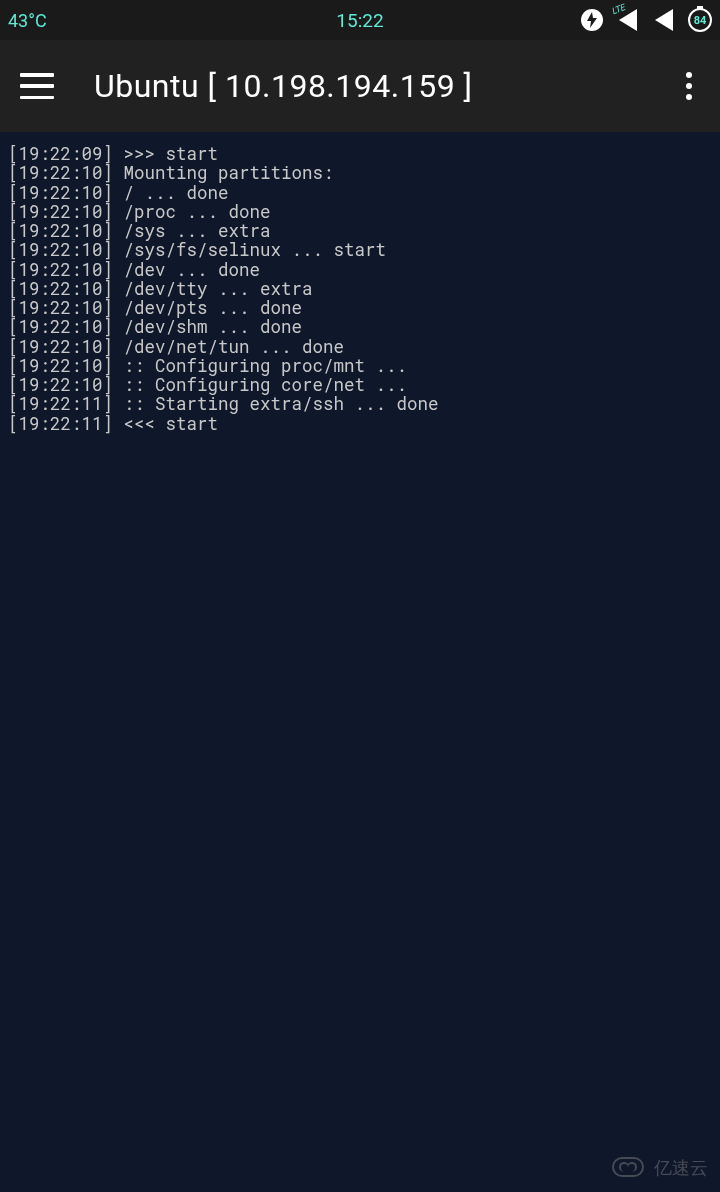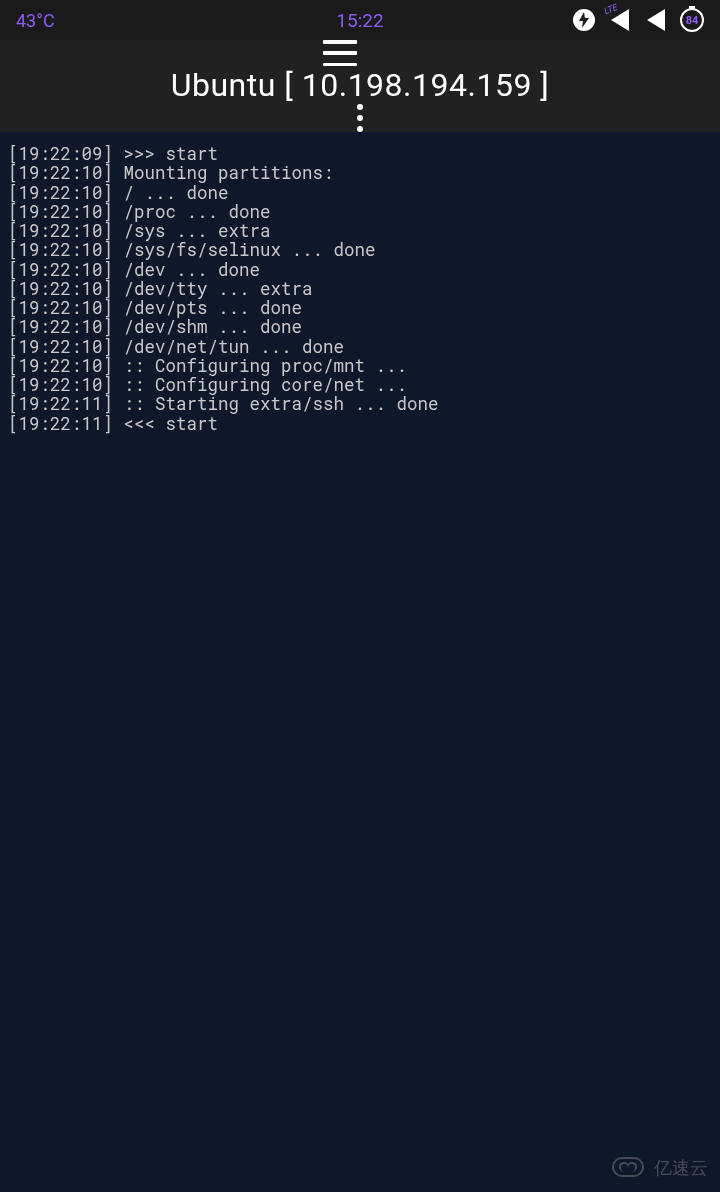--- a/index.html
+++ b/index.html
@@ -14,22 +14,22 @@
       font-family: -apple-system, Roboto, sans-serif;
       color: #d0d0d0;
       overflow: hidden;
       position: relative;
     }
     .status-bar {
       height: 40px;
       background: #1a1a1a;
       display: flex;
       align-items: center;
-      padding: 0 16px;
-      color: #8b5cf6;
+      padding: 0 8px;
+      color: #5eead4;
       font-size: 18px;
       justify-content: space-between;
     }
     .status-left {
       display: flex;
       align-items: center;
     }
     .status-center {
       position: absolute;
       left: 50%;
@@ -94,21 +94,20 @@
       height: 3px;
       background: #fff;
     }
     .app-bar {
       height: 92px;
       background: #212121;
       display: flex;
       align-items: center;
       padding: 0 20px;
       color: #fff;
-      flex-direction: column;
     }
     .hamburger {
       width: 34px;
       height: 26px;
       display: flex;
       flex-direction: column;
       justify-content: space-between;
       margin-right: 40px;
     }
     .hamburger span {
@@ -237,21 +236,21 @@
       <span></span>
   </div>
 </div>
 
 <div class="terminal" id="terminal-container">
     <div class="log-line">[19:22:09] &gt;&gt;&gt; start</div>
     <div class="log-line">[19:22:10] Mounting partitions:</div>
     <div class="log-line">[19:22:10] / ... done</div>
     <div class="log-line">[19:22:10] /proc ... done</div>
     <div class="log-line">[19:22:10] /sys ... extra</div>
-    <div class="log-line">[19:22:10] /sys/fs/selinux ... done</div>
+    <div class="log-line">[19:22:10] /sys/fs/selinux ... start</div>
     <div class="log-line">[19:22:10] /dev ... done</div>
     <div class="log-line">[19:22:10] /dev/tty ... extra</div>
     <div class="log-line">[19:22:10] /dev/pts ... done</div>
     <div class="log-line">[19:22:10] /dev/shm ... done</div>
     <div class="log-line">[19:22:10] /dev/net/tun ... done</div>
     <div class="log-line">[19:22:10] :: Configuring proc/mnt ...</div>
     <div class="log-line">[19:22:10] :: Configuring core/net ...</div>
     <div class="log-line">[19:22:11] :: Starting extra/ssh ... done</div>
     <div class="log-line">[19:22:11] &lt;&lt;&lt; start</div>
   </div>

